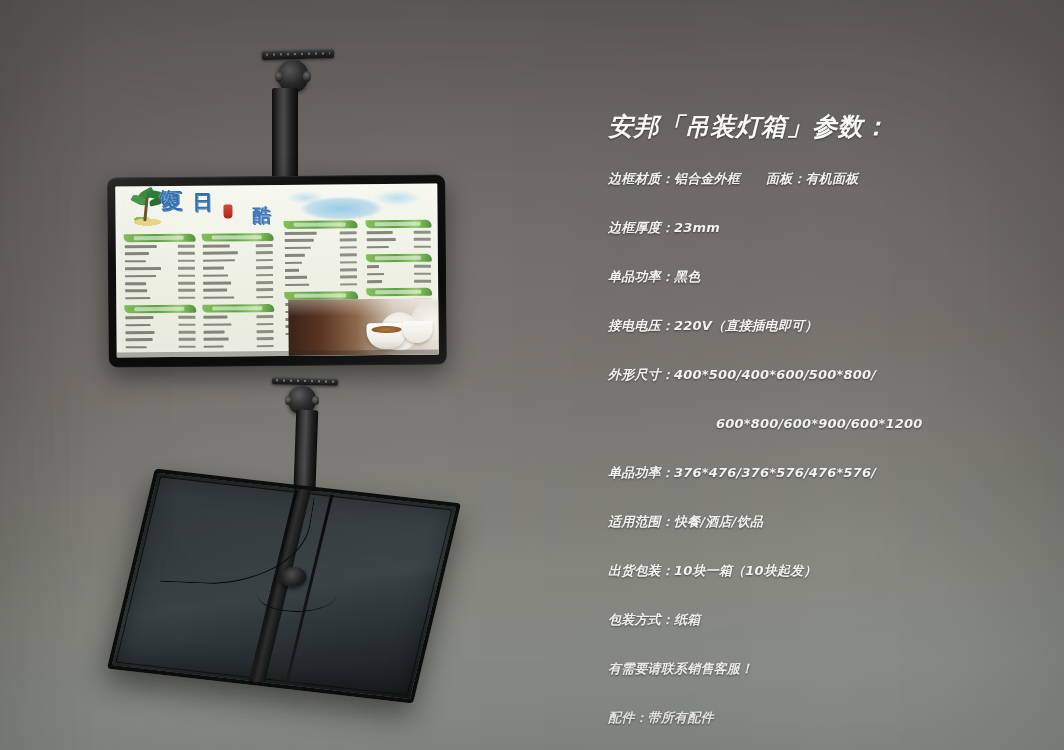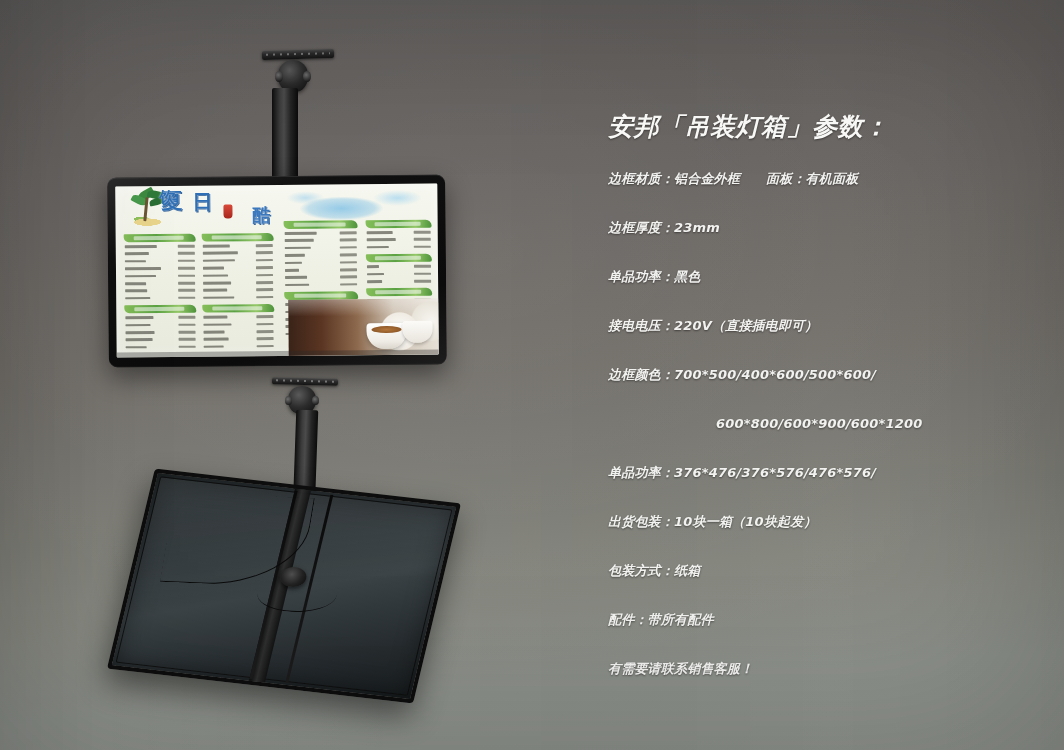--- a/index.html
+++ b/index.html
@@ -563,23 +563,24 @@
     </div>
   </div>
 
   <div id="specs">
     <div id="spec-title">安邦「吊装灯箱」参数：</div>
     <div id="spec-lines">
         <div class="spec-line"><span class="lbl">边框材质：</span><span class="val">铝合金外框</span><span class="gap"></span><span class="lbl">面板：</span><span class="val">有机面板</span></div>
         <div class="spec-line"><span class="lbl">边框厚度：</span><span class="val">23mm</span></div>
         <div class="spec-line"><span class="lbl">单品功率：</span><span class="val">黑色</span></div>
         <div class="spec-line"><span class="lbl">接电电压：</span><span class="val">220V（直接插电即可）</span></div>
-        <div class="spec-line"><span class="lbl">边框颜色：</span><span class="val">700*500/400*600/500*600/</span></div>
+        <div class="spec-line"><span class="lbl">外形尺寸：</span><span class="val">400*500/400*600/500*800/</span></div>
         <div class="spec-line cont">600*800/600*900/600*1200</div>
         <div class="spec-line"><span class="lbl">单品功率：</span><span class="val">376*476/376*576/476*576/</span></div>
+        <div class="spec-line"><span class="lbl">适用范围：</span><span class="val">快餐/酒店/饮品</span></div>
         <div class="spec-line"><span class="lbl">出货包装：</span><span class="val">10块一箱（10块起发）</span></div>
         <div class="spec-line"><span class="lbl">包装方式：</span><span class="val">纸箱</span></div>
+        <div class="spec-line"><span class="val">有需要请联系销售客服！</span></div>
         <div class="spec-line"><span class="lbl">配件：</span><span class="val">带所有配件</span></div>
-        <div class="spec-line"><span class="val">有需要请联系销售客服！</span></div>
       </div>
   </div>
 
 </div>
 
 </body></html>

